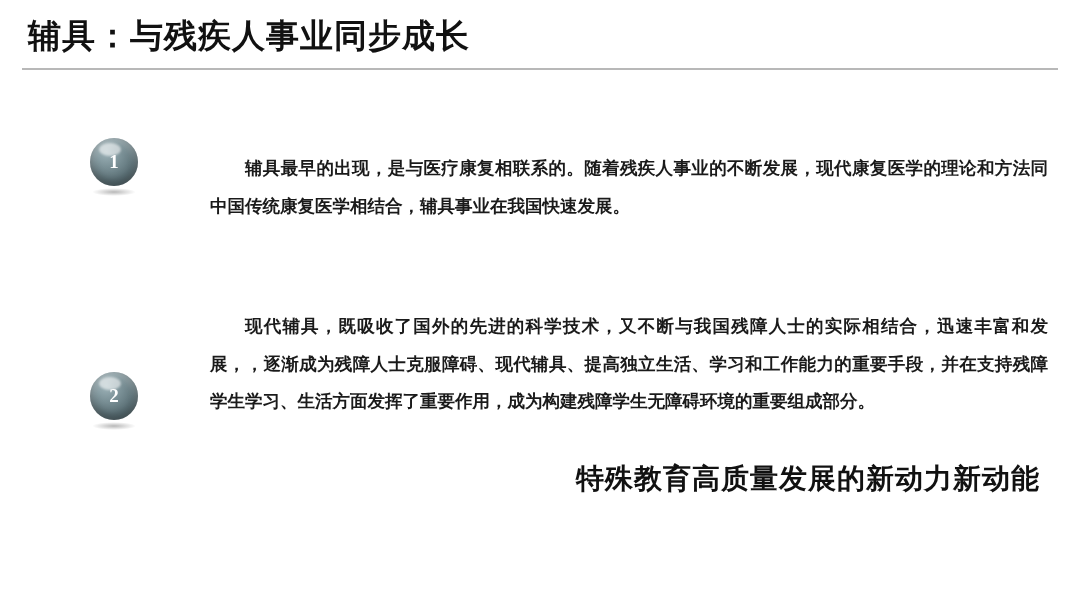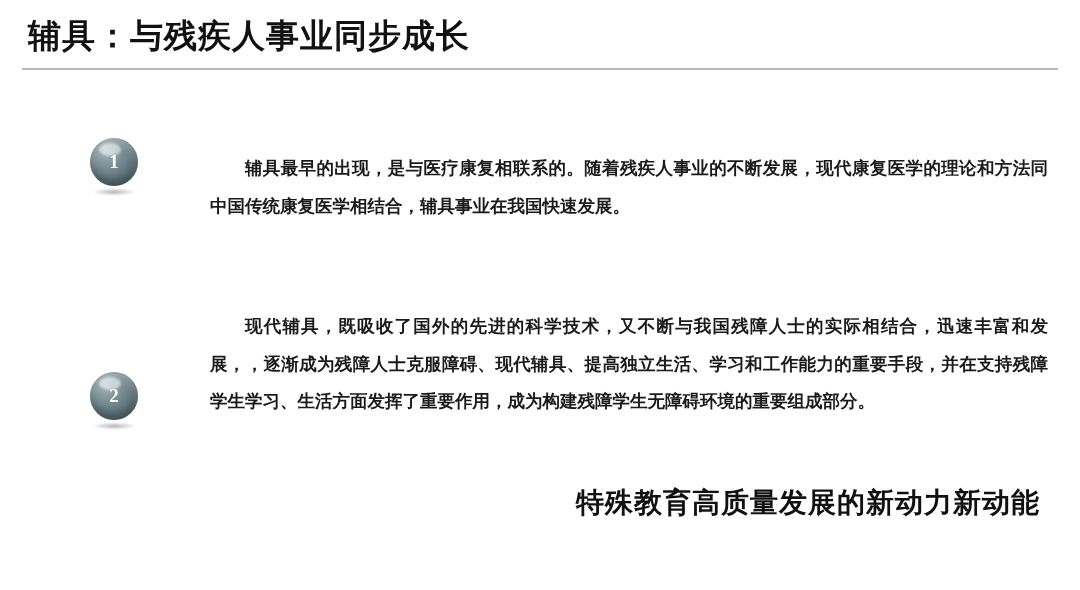--- a/index.html
+++ b/index.html
@@ -102,21 +102,21 @@
     color: #1a1a1a;
     text-align: justify;
     text-indent: 2em;
     font-family: "Liberation Sans", sans-serif;
     font-weight: bold;
     margin-top: 12px;
   }
   .footer-note {
     position: absolute;
     left: 0;
-    top: 408px;
+    top: 384px;
     width: 1040px;
     text-align: right;
     font-size: 28px;
     font-weight: bold;
     color: #111111;
     letter-spacing: 1px;
   }
 </style>
 </head>
 <body>

